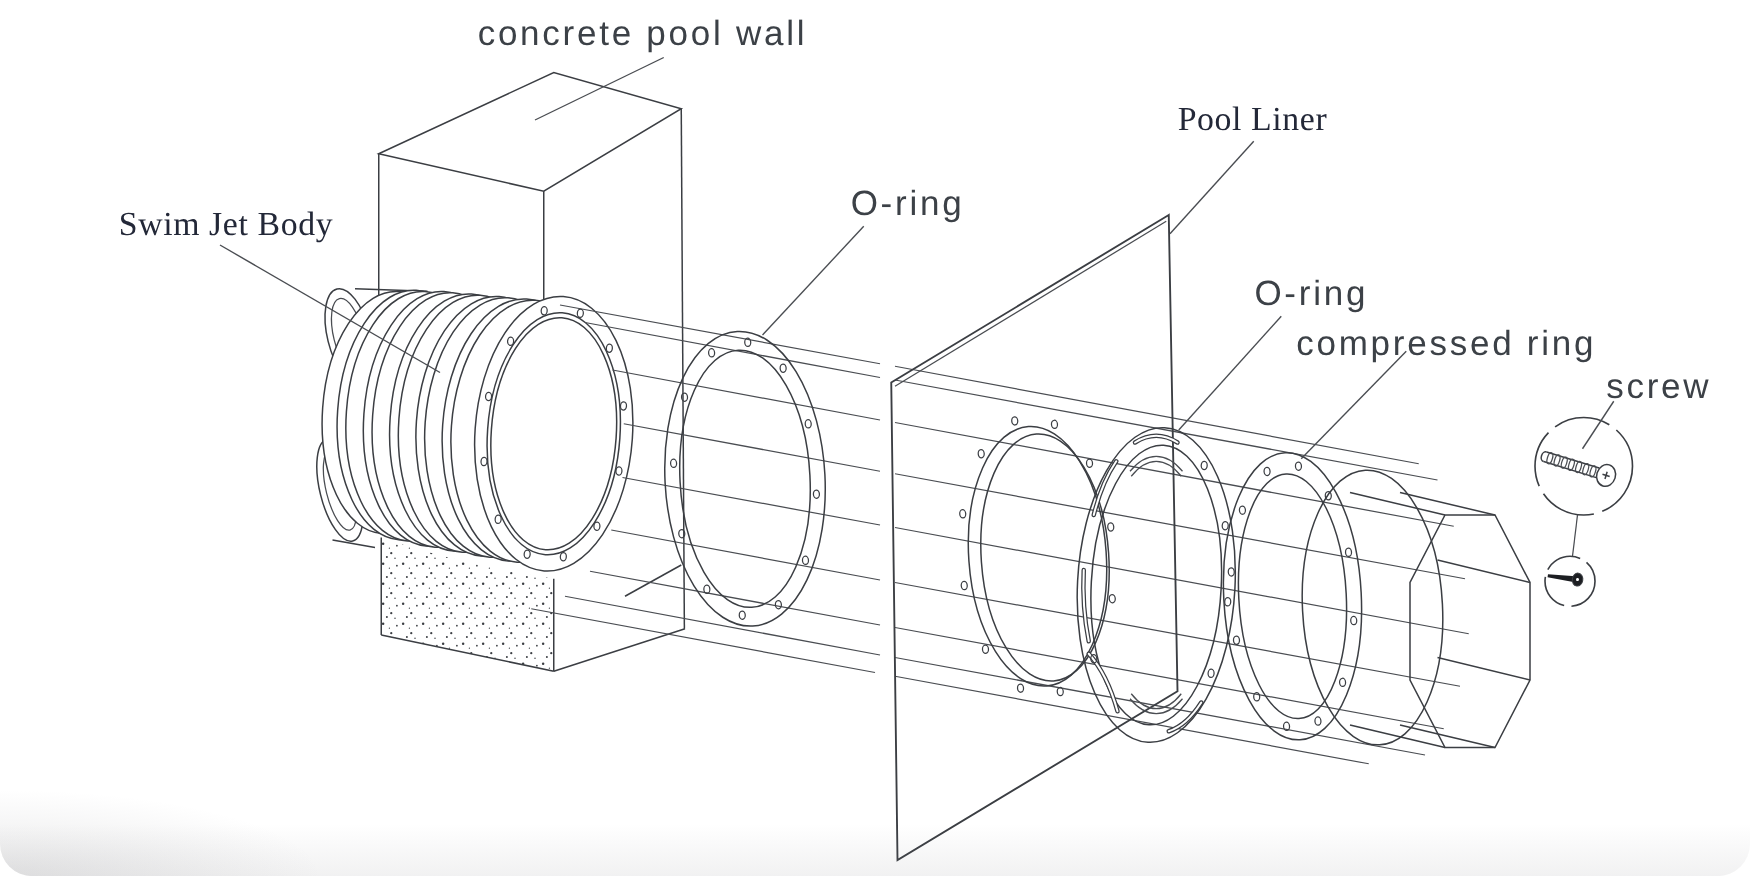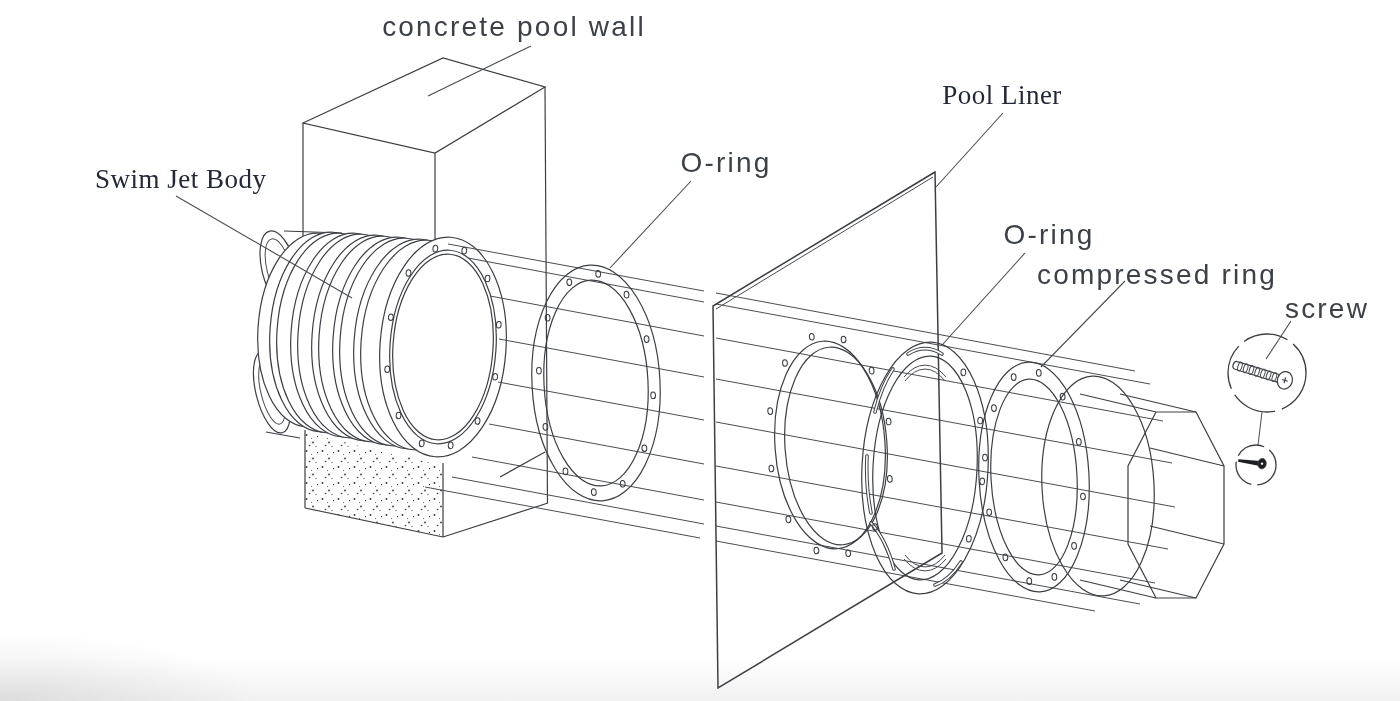--- a/index.html
+++ b/index.html
@@ -1,17 +1,17 @@
 <!DOCTYPE html>
 <html><head>
 <meta charset="utf-8">
 <style>
   html,body{margin:0;padding:0;background:#fff;}
   .stage{position:relative;width:1400px;height:701px;background:#ffffff;overflow:hidden;
-         font-family:"Liberation Sans",sans-serif;}
+         font-family:"Liberation Sans",sans-serif;border-radius:26px;}
   svg{position:absolute;left:0;top:0;}
   .ln{stroke:#3b3e43;stroke-width:1.2;fill:none;}
   .thin{stroke:#4a4d52;stroke-width:1;fill:none;}
   .whitefill{fill:#ffffff;stroke:#3b3e43;stroke-width:1.2;}
   .leader{stroke:#4a4d52;stroke-width:1.1;fill:none;}
   .sansLabel{font-family:"Liberation Sans",sans-serif;font-size:28px;letter-spacing:2.2px;
              fill:#3c4147;font-weight:400;}
   .serifLabel{font-family:"Liberation Serif",serif;font-size:27px;letter-spacing:0.5px;
               fill:#232838;}
   .bottom-shade{position:absolute;left:0;bottom:0;width:100%;height:42px;

